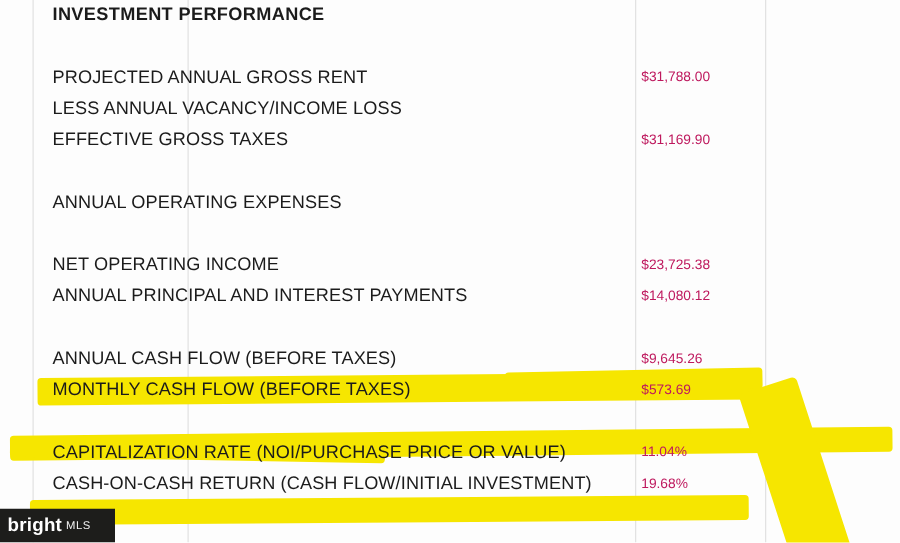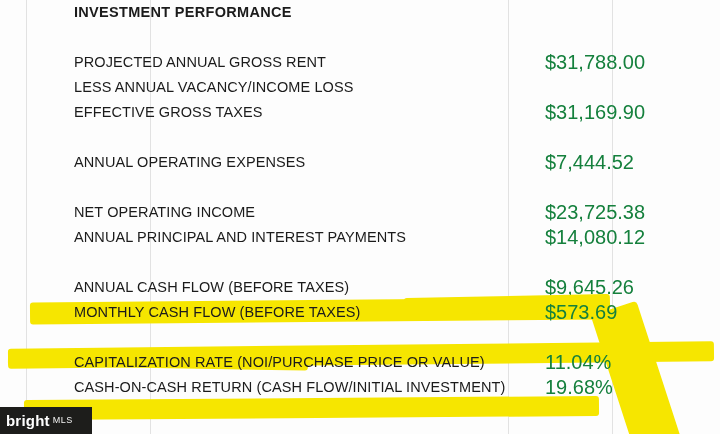--- a/index.html
+++ b/index.html
@@ -37,36 +37,35 @@
     position: absolute;
     left: 0;
     top: 0;
     width: 720px;
   }
   .row {
     position: relative;
     height: 25px;
     line-height: 25px;
     white-space: nowrap;
-    margin-left: 32px;
   }
   .row .label {
     position: absolute;
     left: 42px;
     top: 0;
     font-size: 14.5px;
     color: #1b1b1b;
     letter-spacing: 0.1px;
   }
   .row .value {
     position: absolute;
     left: 513px;
     top: 0;
-    font-size: 20px;
-    color: #15803d;
+    font-size: 11px;
+    color: #be185d;
   }
   .row.header .label {
     font-weight: bold;
     letter-spacing: 0.3px;
   }
 
   
   .hl {
     position: absolute;
     background: #f6e600;
@@ -200,21 +199,20 @@
       <span class="value">$31,169.90</span>
     </div>
 
     <div class="row">
       <span class="label"></span>
       <span class="value"></span>
     </div>
 
     <div class="row">
       <span class="label">ANNUAL OPERATING EXPENSES</span>
-      <span class="value">$7,444.52</span>
     </div>
 
     <div class="row">
       <span class="label"></span>
       <span class="value"></span>
     </div>
 
     <div class="row">
       <span class="label">NET OPERATING INCOME</span>
       <span class="value">$23,725.38</span>

